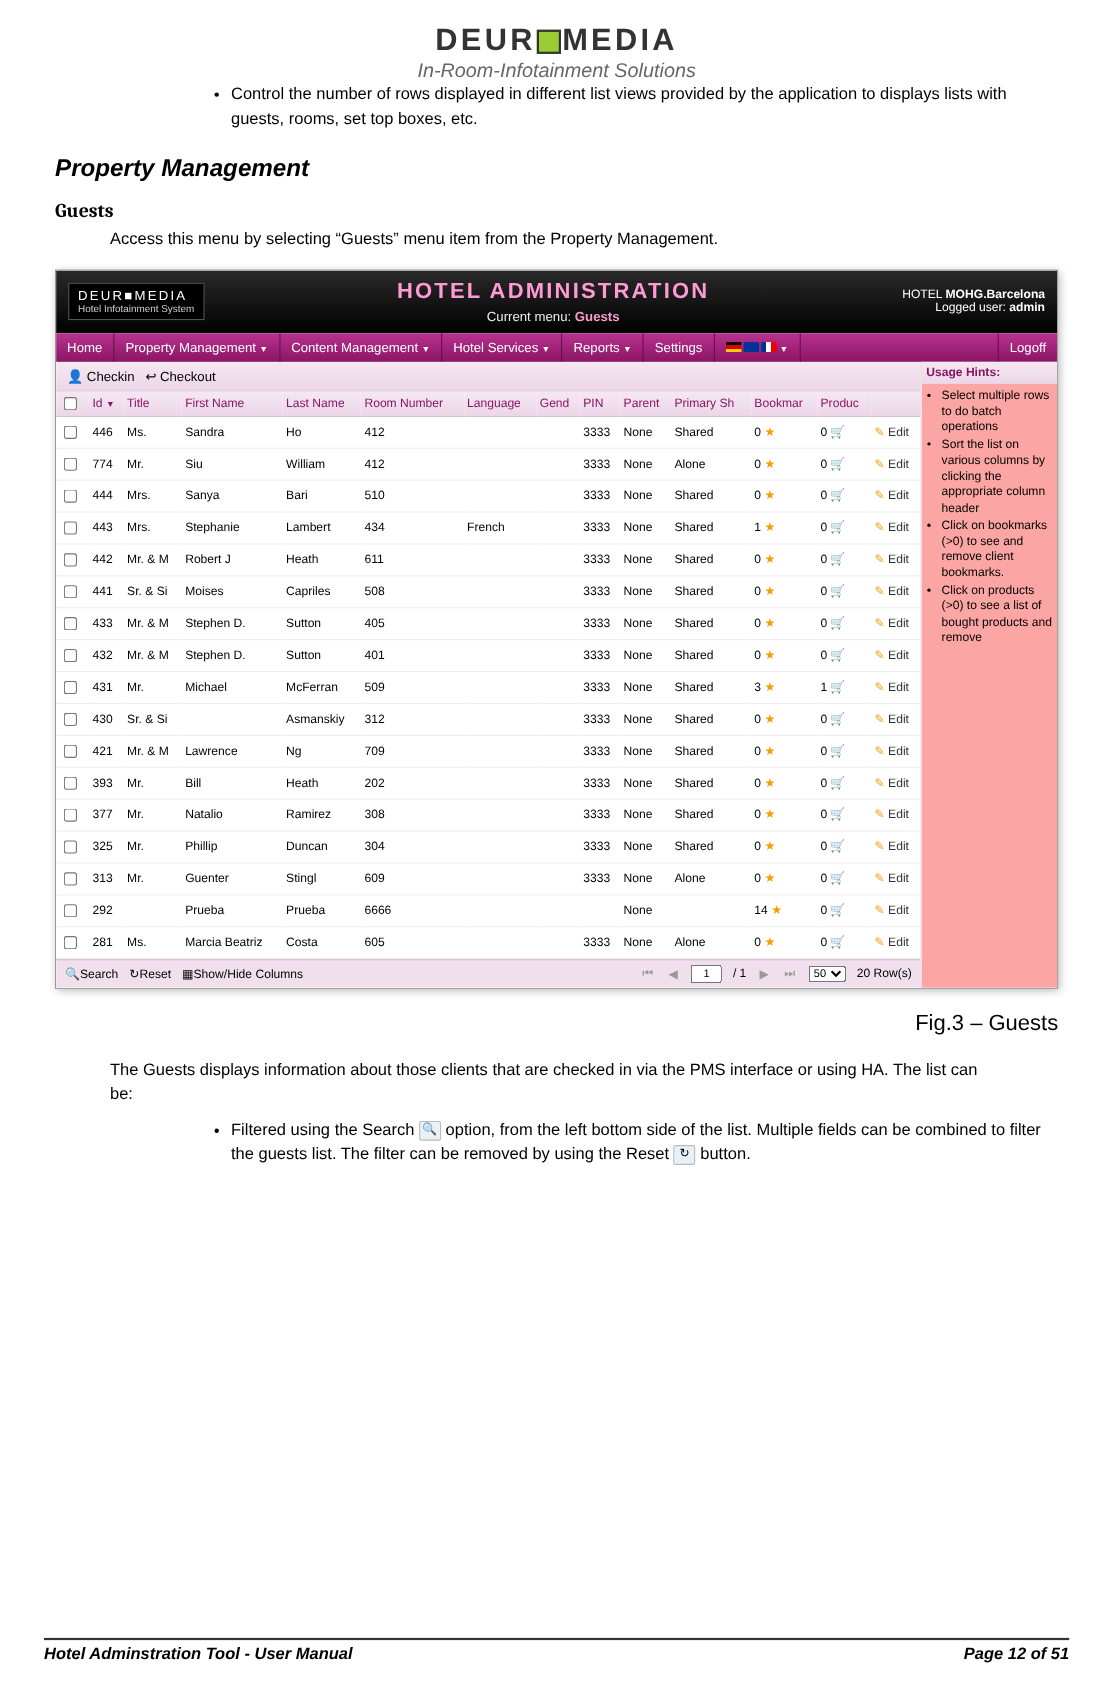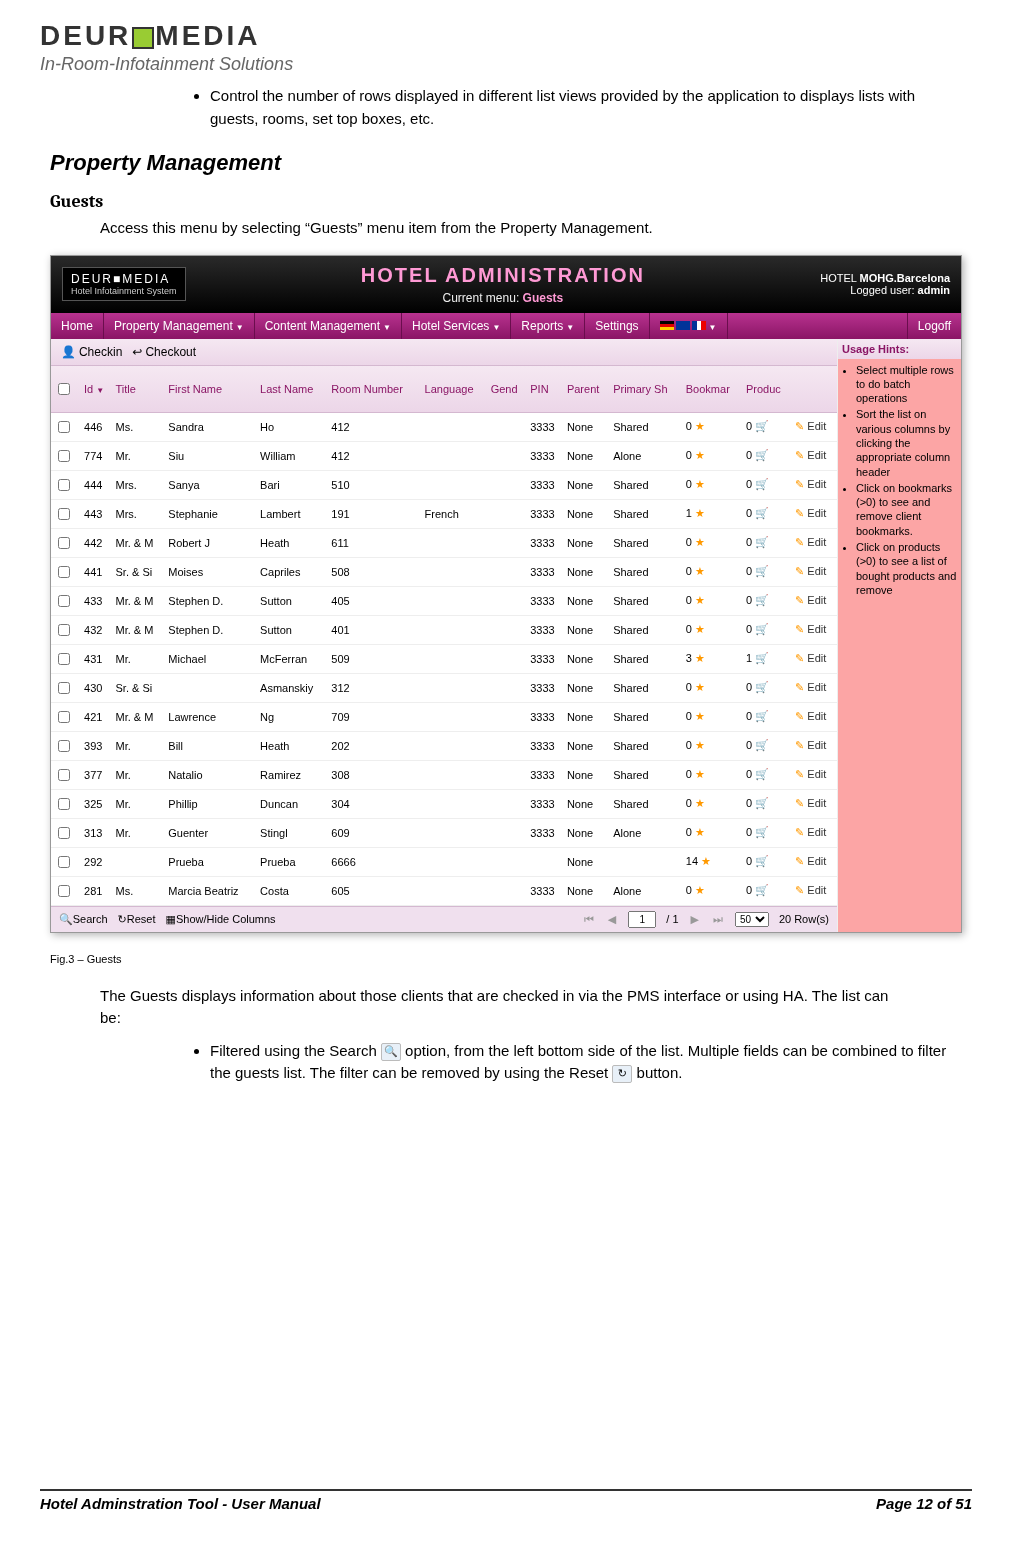--- a/index.html
+++ b/index.html
@@ -1,17 +1,17 @@
 <!DOCTYPE html>
 <html><head>
 <meta charset="utf-8">
 <style>
 body{margin:0;font-family:Arial,sans-serif;background:#fff;font-size:13px;color:#000}
 .page{width:1012px;margin:0 auto;padding:20px 40px 0 40px;box-sizing:border-box;position:relative;min-height:1542px}
-.logo-hdr{text-align:left;margin-bottom:10px}
+.logo-hdr{text-align:center;}
 .logo-brand{font-family:Arial,sans-serif;font-size:28px;font-weight:bold;color:#333;letter-spacing:3px}
 .logo-brand .box{display:inline-block;width:18px;height:18px;background:#9c3;border:2px solid #333;vertical-align:middle;margin:0 1px}
 .logo-sub{font-style:italic;color:#666;font-size:18px;margin-top:2px}
 .doc-body{padding:0 10px}
 .bullet{margin:0 0 20px 120px;font-size:15px;line-height:1.5}
 .bullet li{margin-bottom:6px}
 h2{font-style:italic;font-weight:bold;font-size:22px;margin:20px 0 10px 0}
 h3{font-family:Cambria,Georgia,serif;font-weight:bold;font-size:18px;margin:15px 0 5px 0}
 .intro{font-size:15px;margin:0 0 15px 50px;line-height:1.5}
 .shot{border:1px solid #999;margin:10px 0;box-shadow:2px 2px 8px rgba(0,0,0,0.3);background:#fff;overflow:hidden}
@@ -31,36 +31,36 @@
 .flags{display:inline-flex;gap:2px}
 .flag{width:14px;height:9px;display:inline-block}
 .flag.de{background:linear-gradient(#000 33%,#d00 33% 66%,#fc0 66%)}
 .flag.uk{background:#039}
 .flag.fr{background:linear-gradient(90deg,#039 33%,#fff 33% 66%,#e00 66%)}
 .content-area{display:flex;background:#fff}
 .main-pane{flex:1;overflow:auto}
 .toolbar{background:linear-gradient(#f5e8f2,#ecd6e8);padding:6px 10px;font-size:12px;border-bottom:1px solid #d4b8d0}
 .toolbar .ico{margin-right:3px}
 table.grid{width:100%;border-collapse:collapse;font-size:11px}
-table.grid th{background:linear-gradient(#f5e8f2,#ecd6e8);padding:14px 3px;text-align:left;color:#8a1565;border-bottom:1px solid #d4b8d0;font-weight:normal;white-space:nowrap;cursor:pointer}
+table.grid th{background:linear-gradient(#f5e8f2,#ecd6e8);padding:2px 3px;text-align:left;color:#8a1565;border-bottom:1px solid #d4b8d0;font-weight:normal;white-space:nowrap;cursor:pointer}
 table.grid td{padding:5px 3px;border-bottom:1px solid #eee;white-space:nowrap;text-align:left}
 .star{color:#f90}
 .pencil{color:#f90}
 .cb{width:12px;height:12px}
 .edit-cell{color:#333}
 .footer-bar{background:#f0e0ee;padding:4px 8px;font-size:11px;display:flex;align-items:center;gap:10px;border-top:1px solid #d4b8d0}
 .footer-bar .spacer{flex:1}
 .footer-bar input{width:20px;font-size:10px;text-align:center}
 .footer-bar select{font-size:10px}
 .nav-btn{color:#999;cursor:pointer;padding:0 2px}
 .hints{width:115px;background:#fca5a5;font-size:11px;padding:4px;border-left:1px solid #eee}
 .hints-hdr{background:linear-gradient(#f5e8f2,#ecd6e8);padding:4px;color:#8a1565;font-weight:bold;font-size:11px;margin:-4px -4px 4px -4px}
 .hints ul{margin:0;padding-left:14px}
 .hints li{margin-bottom:2px;line-height:1.3}
-.caption{text-align:left;font-size:11px;margin:20px 0}
+.caption{text-align:right;font-size:20px;margin:20px 0}
 .inline-ico{display:inline-block;width:18px;height:16px;vertical-align:middle;border:1px solid #bbb;background:#e8f0f8;border-radius:2px;text-align:center;font-size:11px;line-height:14px}
 .para{font-size:15px;margin:10px 50px;line-height:1.5}
 .page-footer{position:absolute;bottom:30px;left:40px;right:40px;border-top:2px solid #333;padding-top:4px;display:flex;justify-content:space-between;font-style:italic;font-weight:bold;font-size:15px}
 </style>
 </head>
 <body>
 
 <div class="page">
 <div class="logo-hdr">
   <span class="logo-brand"><span>DEUR</span><span class="box"></span><span>MEDIA</span></span>
@@ -175,21 +175,21 @@
                   <td>0 <span class="star">★</span></td>
                   <td>0 <span style="color:#39c">🛒</span></td>
                   <td class="edit-cell"><span class="pencil">✎</span> Edit</td>
                 </tr>
                 <tr>
                   <td><input type="checkbox" class="cb" style=""></td>
                   <td>443</td>
                   <td>Mrs.</td>
                   <td>Stephanie</td>
                   <td>Lambert</td>
-                  <td>191</td>
+                  <td>434</td>
                   <td>French</td>
                   <td></td>
                   <td>3333</td>
                   <td>None</td>
                   <td>Shared</td>
                   <td>1 <span class="star">★</span></td>
                   <td>0 <span style="color:#39c">🛒</span></td>
                   <td class="edit-cell"><span class="pencil">✎</span> Edit</td>
                 </tr>
                 <tr>

